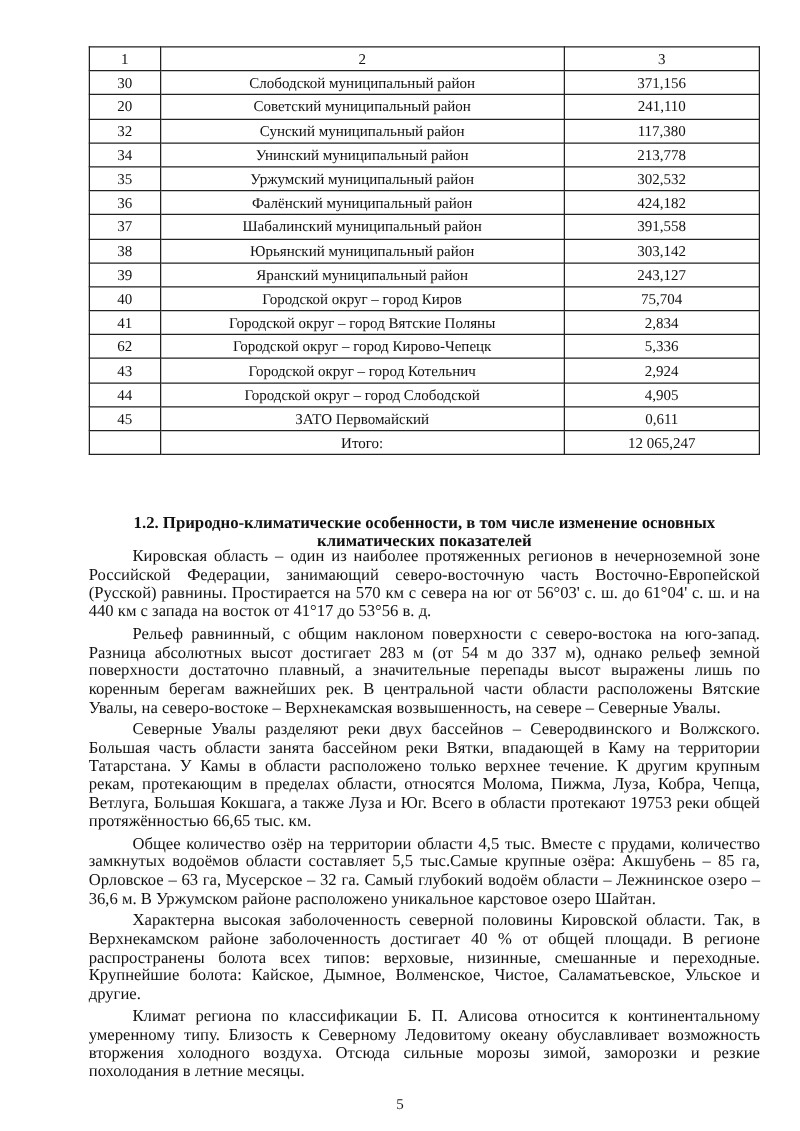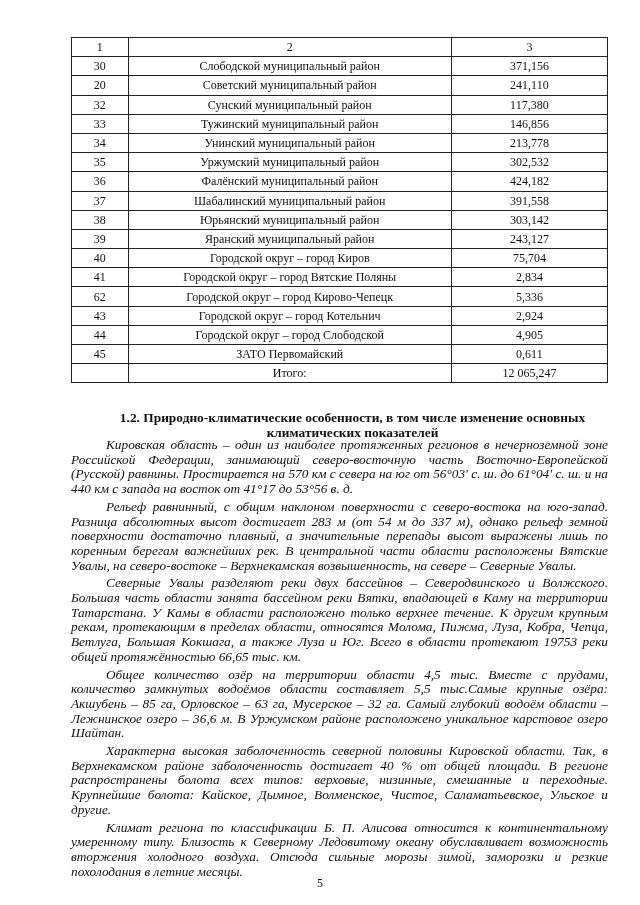--- a/index.html
+++ b/index.html
@@ -9,25 +9,25 @@
 
   table.areas { position:absolute; left:71px; top:37px; width:537px;
     border-collapse:collapse; font-size:12px; }
   table.areas td { border:1px solid #222; height:18.2px; padding:0; text-align:center;
     line-height:18px; white-space:nowrap; }
   table.areas td.c1 { width:56px; }
   table.areas td.c2 { width:323px; }
   table.areas td.c3 { width:156px; }
   table.areas tr.rule-thick td { border-bottom:1.5px solid #222; }
 
-  .heading { position:absolute; left:84px; top:410px; width:537px; text-align:center;
+  .heading { position:absolute; left:71px; top:410px; width:537px; text-align:center;
     font-weight:bold; font-size:13.4px; line-height:15px; }
   .body-text { position:absolute; left:71px; top:438px; width:537px; font-size:13.3px;
     line-height:14.7px; }
-  .body-text p { margin:0 0 3px 0; text-indent:35px; text-align:justify;font-style:italic; }
+  .body-text p { margin:0 0 3px 0; text-indent:35px; text-align:justify; }
   .page-number { position:absolute; left:0; width:640px; top:876px; text-align:center; font-size:12px; }
 </style>
 </head>
 <body>
 
 <div class="page">
 
   <table class="areas">
     <tbody>
       <tr class="rule-thick">
@@ -42,25 +42,20 @@
         </tr>
       <tr>
           <td class="c1">20</td>
           <td class="c2">Советский муниципальный район</td>
           <td class="c3">241,110</td>
         </tr>
       <tr>
           <td class="c1">32</td>
           <td class="c2">Сунский муниципальный район</td>
           <td class="c3">117,380</td>
-        </tr>
-      <tr>
-          <td class="c1">33</td>
-          <td class="c2">Тужинский муниципальный район</td>
-          <td class="c3">146,856</td>
         </tr>
       <tr>
           <td class="c1">34</td>
           <td class="c2">Унинский муниципальный район</td>
           <td class="c3">213,778</td>
         </tr>
       <tr>
           <td class="c1">35</td>
           <td class="c2">Уржумский муниципальный район</td>
           <td class="c3">302,532</td>

